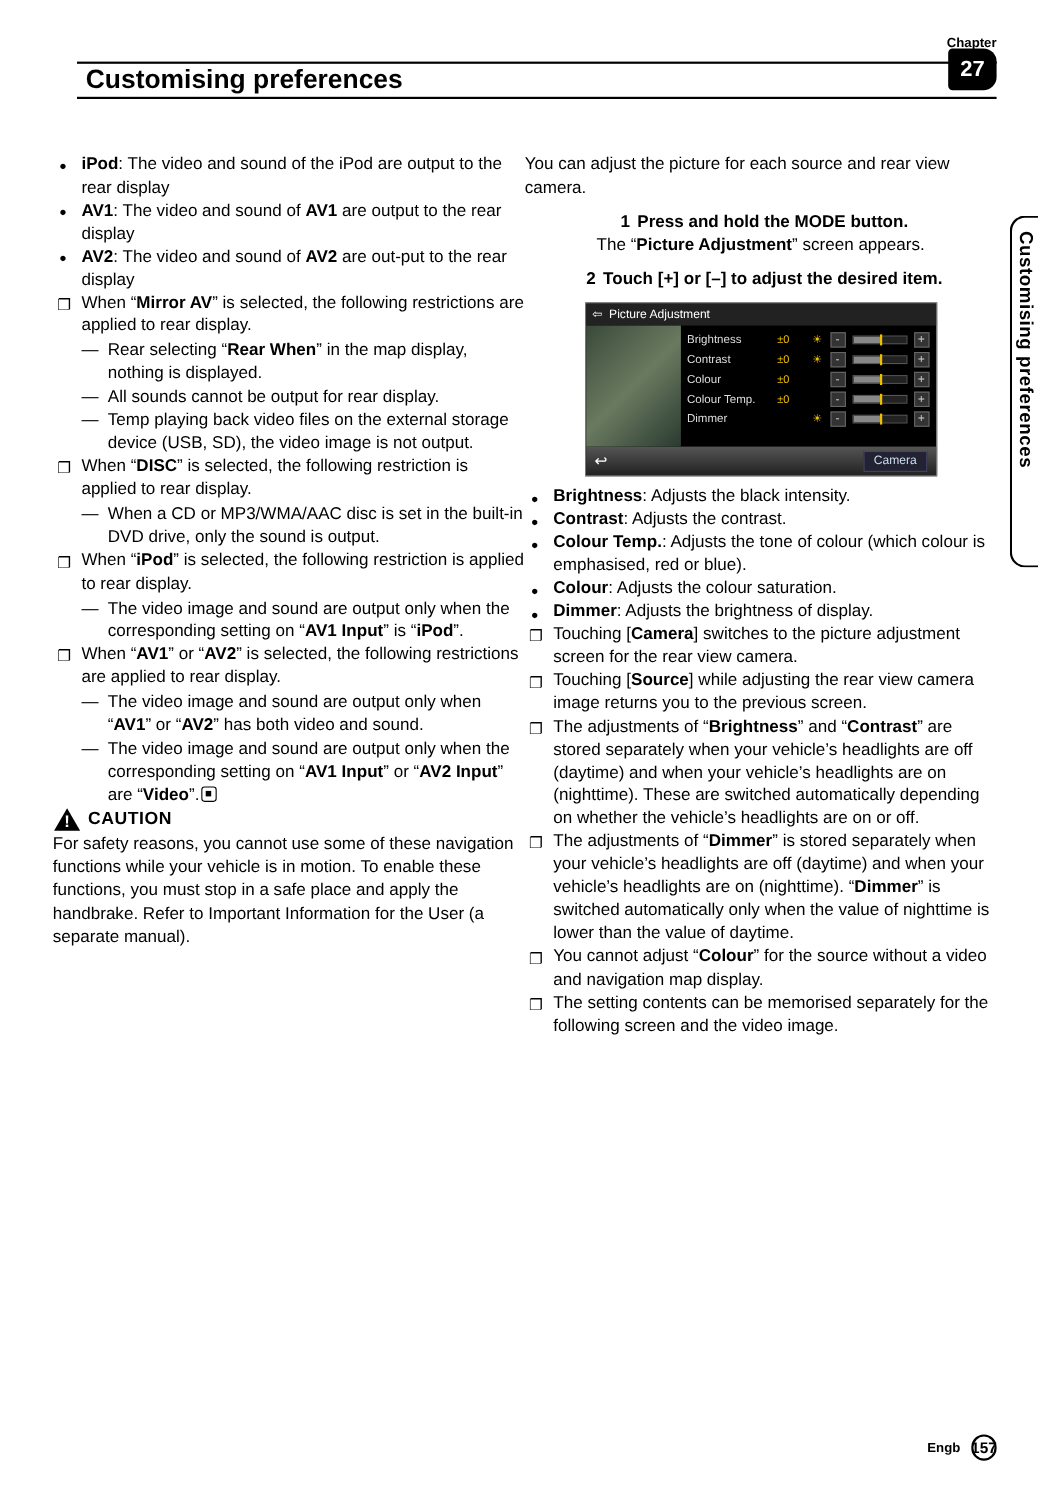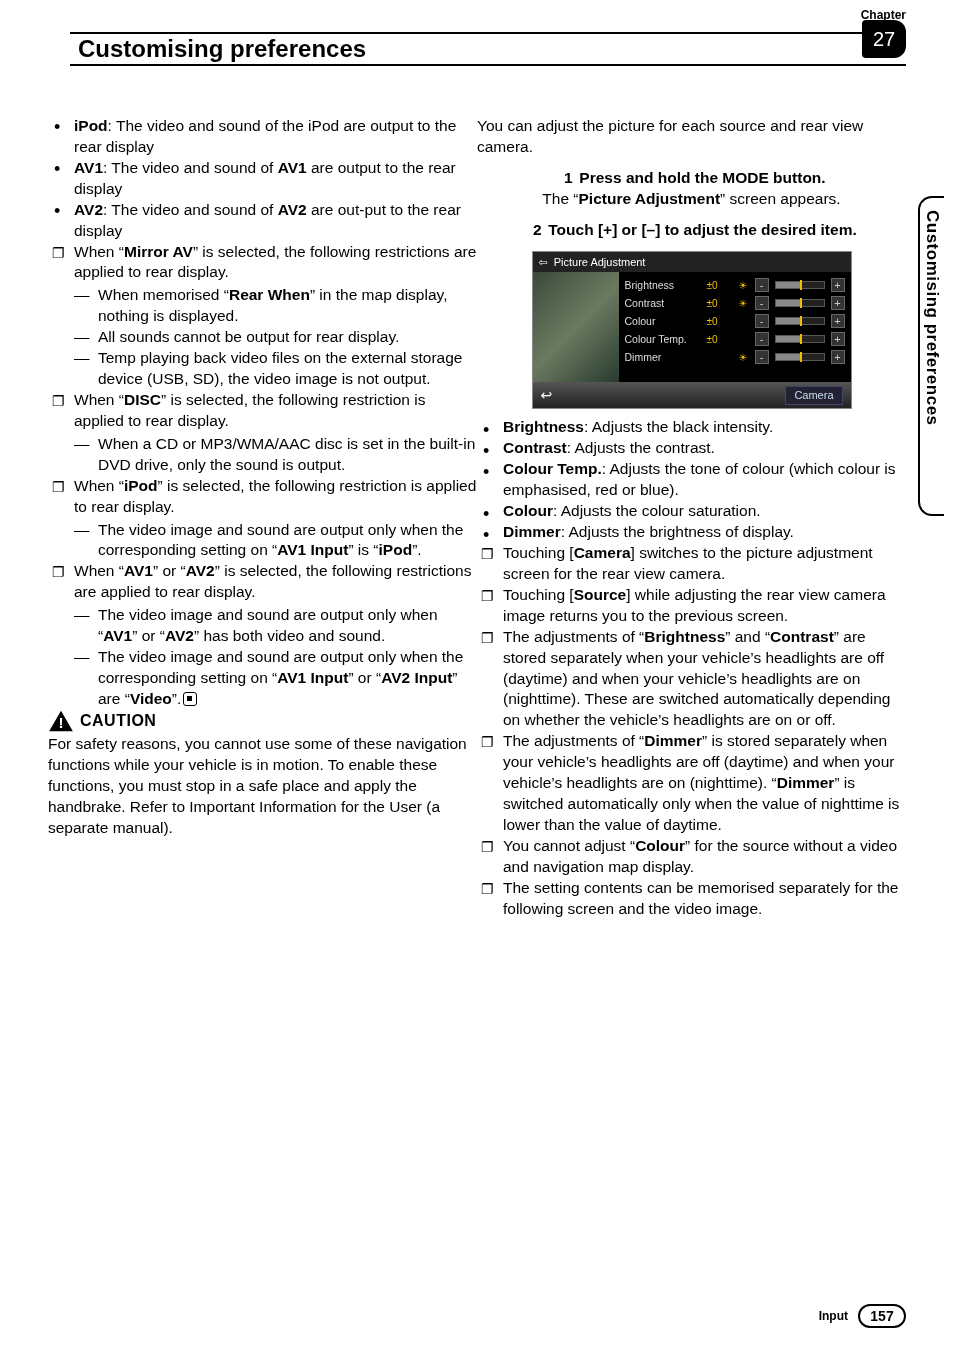--- a/index.html
+++ b/index.html
@@ -1,34 +1,34 @@
 <!DOCTYPE html>
 <html><head>
 <meta charset="utf-8">
 <style>
   * { box-sizing: border-box; margin: 0; padding: 0; }
   html, body { width: 954px; height: 1352px; background: #fff; font-family: Arial, Helvetica, sans-serif; color: #000; }
-  .page { position: relative; width: 954px; height: 1352px; padding: 16px 48px 40px 48px; }
+  .page { position: relative; width: 954px; height: 1352px; padding: 40px 48px 40px 48px; }
 
   
   .hdr { position: relative; height: 46px; margin-top: 6px; }
   .chapter-lbl { position: absolute; right: 0; top: -14px; font-size: 12px; font-weight: bold; }
   .title-bar { position: absolute; left: 22px; right: 0; bottom: 2px; }
   .title-bar-inner {
     display: flex; align-items: center;
     border-top: 2px solid #000; border-bottom: 2px solid #000;
     height: 34px;
   }
   .title-txt { font-size: 24px; font-weight: 900; padding-left: 8px; }
   .chapter-badge {
     position: absolute; right: 0; top: -2px;
     width: 44px; height: 38px; background: #000; color: #fff;
     border-radius: 4px 12px 12px 4px;
     display:flex; align-items:center; justify-content:center;
-    font-size: 20px; font-weight: 400;
+    font-size: 20px; font-weight: 700;
   }
 
   
   .side-tab {
     position:absolute; right: 10px; top: 196px; width: 26px; height: 320px;
     border: 2px solid #000; border-right: none;
     border-radius: 14px 0 0 14px;
     display:flex; align-items:flex-start; justify-content:center;
     padding-top: 12px;
   }
@@ -83,21 +83,21 @@
   .shot-foot .cam { color:#cde; font-size:11px; border:1px solid #446; padding:1px 8px; background:#223;}
 
   ul.blt { list-style:none; padding-left:26px; margin-top:6px;}
   ul.blt > li { position:relative;}
   ul.blt > li.dot::before{content:"•"; position:absolute; left:-20px; font-size:18px; top:1px;}
   ul.blt > li.sq::before{content:"❐"; position:absolute; left:-22px; font-size:14px; top:2px;}
 
   
   .ftr { position:absolute; right:48px; bottom:24px; display:flex; align-items:center; gap:10px;}
   .ftr .lang { font-size:12px; font-weight:700;}
-  .ftr .pg { width:48px; height:24px; border:2px solid #000; border-radius:12px; display:flex;align-items:center;justify-content:center; font-size:14px; font-weight:700;}
+  .ftr .pg { width:23px; height:24px; border:2px solid #000; border-radius:12px; display:flex;align-items:center;justify-content:center; font-size:14px; font-weight:700;}
 </style>
 </head>
 <body>
 
 <div class="page">
 
   <div class="hdr">
     <div class="chapter-lbl">Chapter</div>
     <div class="title-bar">
       <div class="title-bar-inner">
@@ -120,21 +120,21 @@
         </li>
         <li class="dot">
           <span class="b">AV1</span><span>: The video and sound of </span><span class="b">AV1</span><span> are output to the rear display</span>
         </li>
         <li class="dot">
           <span class="b">AV2</span><span>: The video and sound of </span><span class="b">AV2</span><span> are out-put to the rear display</span>
         </li>
         <li class="sq">
           <span>When “</span><span class="b">Mirror AV</span><span>” is selected, the following restrictions are applied to rear display.</span>
           <ul class="lvl2">
-            <li><span>When memorised “</span><span class="b">Rear When</span><span>” in the map display, nothing is displayed.</span></li>
+            <li><span>Rear selecting “</span><span class="b">Rear When</span><span>” in the map display, nothing is displayed.</span></li>
             <li>All sounds cannot be output for rear display.</li>
             <li>Temp playing back video files on the external storage device (USB, SD), the video image is not output.</li>
           </ul>
         </li>
         <li class="sq">
           <span>When “</span><span class="b">DISC</span><span>” is selected, the following restriction is applied to rear display.</span>
           <ul class="lvl2">
             <li>When a CD or MP3/WMA/AAC disc is set in the built-in DVD drive, only the sound is output.</li>
           </ul>
         </li>
@@ -251,16 +251,16 @@
         <li class="sq"><span>Touching [</span><span class="b">Source</span><span>] while adjusting the rear view camera image returns you to the previous screen.</span></li>
         <li class="sq"><span>The adjustments of “</span><span class="b">Brightness</span><span>” and “</span><span class="b">Contrast</span><span>” are stored separately when your vehicle’s headlights are off (daytime) and when your vehicle’s headlights are on (nighttime). These are switched automatically depending on whether the vehicle’s headlights are on or off.</span></li>
         <li class="sq"><span>The adjustments of “</span><span class="b">Dimmer</span><span>” is stored separately when your vehicle’s headlights are off (daytime) and when your vehicle’s headlights are on (nighttime). “</span><span class="b">Dimmer</span><span>” is switched automatically only when the value of nighttime is lower than the value of daytime.</span></li>
         <li class="sq"><span>You cannot adjust “</span><span class="b">Colour</span><span>” for the source without a video and navigation map display.</span></li>
         <li class="sq">The setting contents can be memorised separately for the following screen and the video image.</li>
       </ul>
     </div>
   </div>
 
   <div class="ftr">
-    <span class="lang">Input</span>
+    <span class="lang">Engb</span>
     <span class="pg">157</span>
   </div>
 </div>
 
 </body></html>

